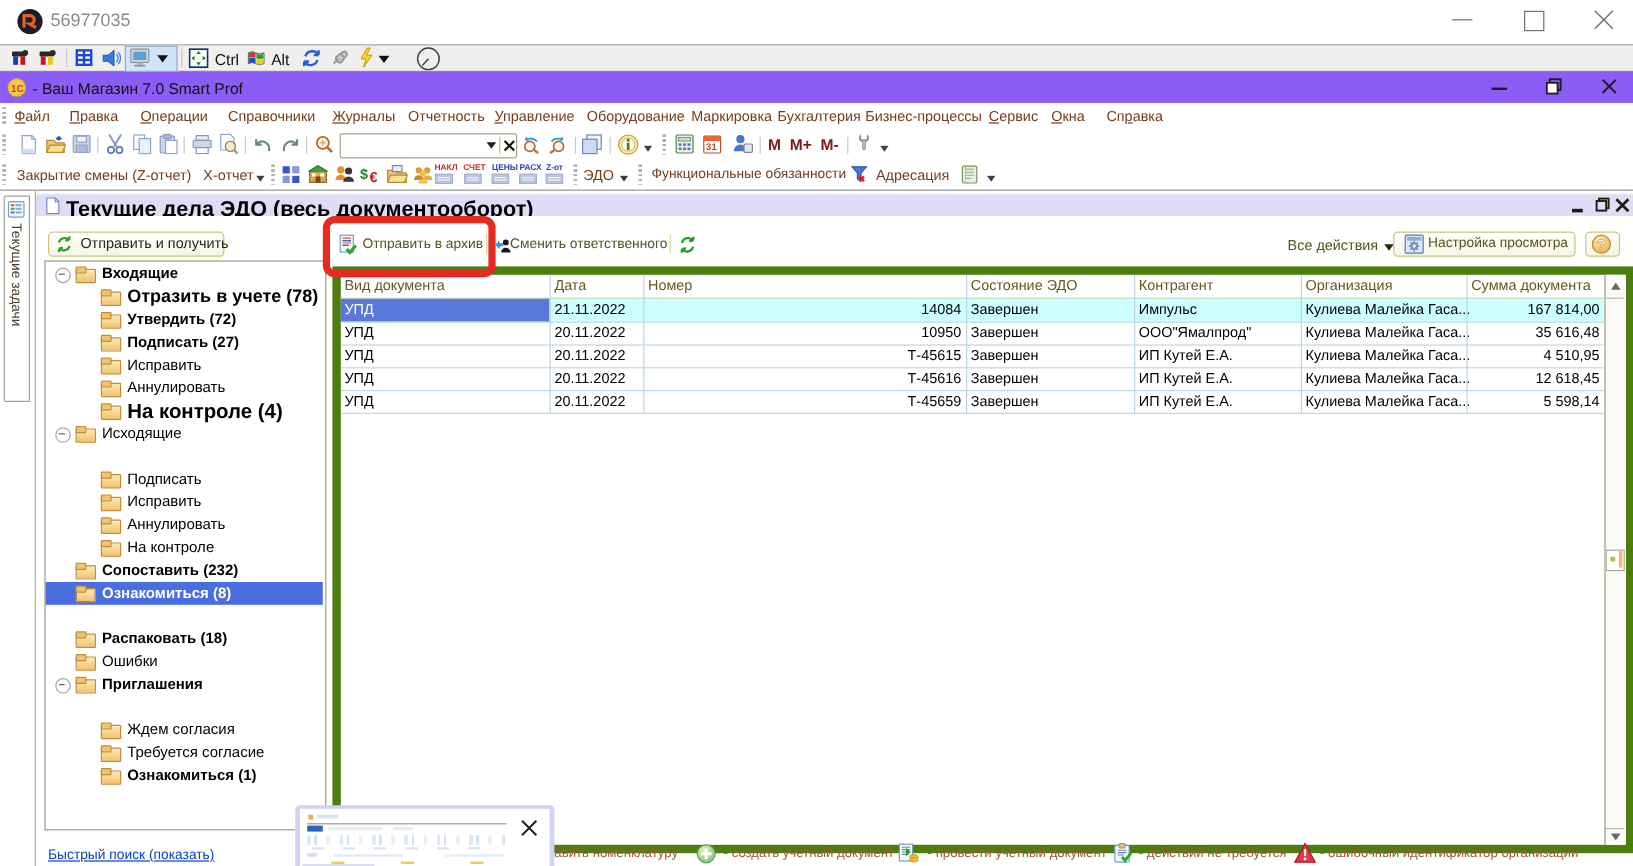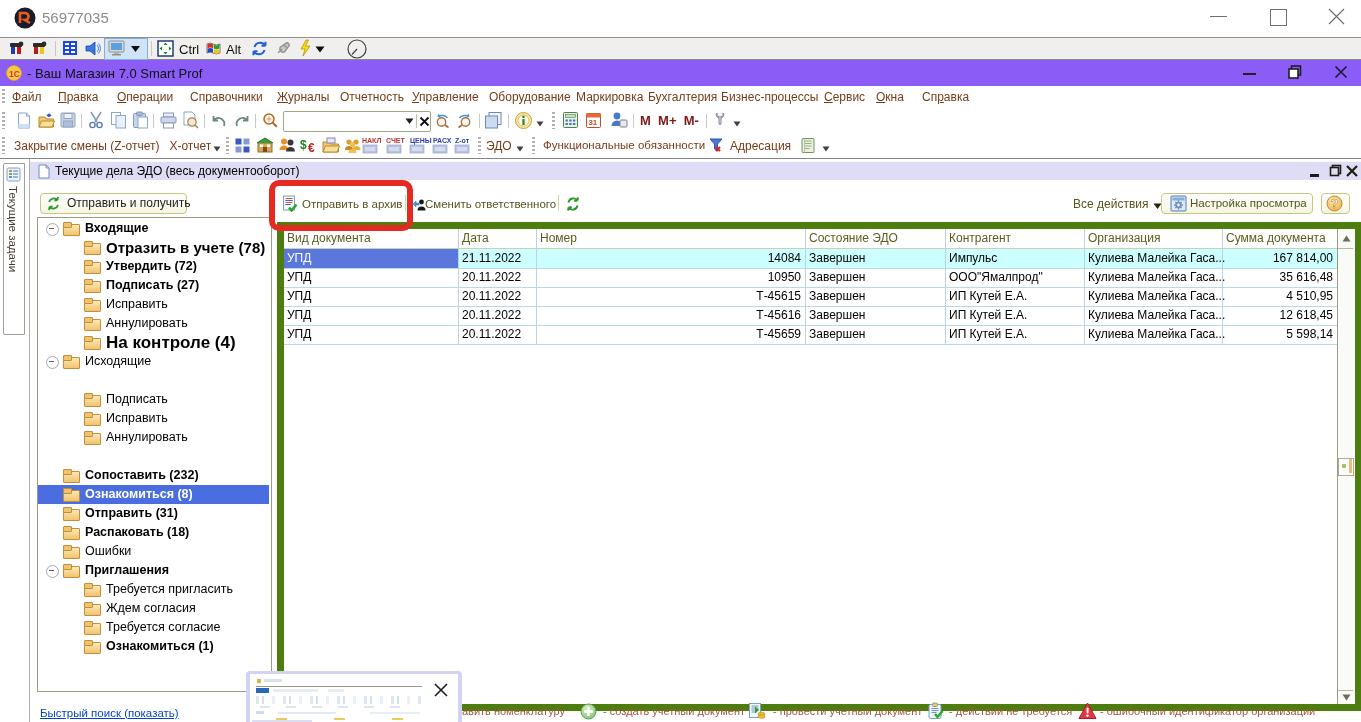--- a/index.html
+++ b/index.html
@@ -368,21 +368,21 @@
     </svg>
     <div class="a" style="left:3px;top:22px;writing-mode:vertical-rl;font-size:11.5px;color:#4a3a28">Текущие задачи</div>
   </div>
   <div class="a" style="left:29px;top:0px;width:1px;height:563px;background:#b0b0a8"></div>
 
   <div class="a" style="left:30px;top:2px;width:1331px;height:19px;background:#dfddf6;border-top:1px solid #f8f8ff">
     <svg class="a" style="left:7px;top:2px" width="14" height="15" viewBox="0 0 14 15">
       <path d="M2 1 h7 l3 3 v10 h-10 z" fill="#fff" stroke="#7090b8"></path>
       <path d="M9 1 v3 h3" fill="none" stroke="#7090b8"></path>
     </svg>
-    <div class="a" style="left:25px;top:2px;font-weight:normal;font-size:12px">Текущие дела ЭДО (весь документооборот)</div>
+    <div class="a" style="left:25px;top:2px;font-weight:bold;font-size:18px">Текущие дела ЭДО (весь документооборот)</div>
     <div class="a" style="left:1280px;top:12px;width:9px;height:3px;background:#1c1c10"></div>
     <svg class="a" style="left:1299px;top:2px" width="13" height="13" viewBox="0 0 13 13">
       <rect x="3.5" y="1.5" width="8" height="8" fill="none" stroke="#1c1c10" stroke-width="1.6"></rect>
       <rect x="1.5" y="3.5" width="8" height="8" fill="#dfddf6" stroke="#1c1c10" stroke-width="1.6"></rect>
     </svg>
     <svg class="a" style="left:1315px;top:2px" width="14" height="14" viewBox="0 0 14 14">
       <path d="M2 2 L12 12 M12 2 L2 12" stroke="#1c1c10" stroke-width="2.2"></path>
     </svg>
   </div>
 
@@ -520,40 +520,40 @@
           </div>
           <span class="a" style="left:68px;font-size:12.5px">Исправить</span>
         </div>
     <div class="tr a" style="top:210px;left:0;width:231px;">
           <div class="fold" style="left:46px;top:3px">
             <div class="fb"></div>
             <div class="ft"></div>
           </div>
           <span class="a" style="left:68px;font-size:12.5px">Аннулировать</span>
         </div>
+    <div class="tr a" style="top:229px;left:0;width:231px;">
+          <div class="fold" style="left:46px;top:3px">
+            <div class="fb"></div>
+            <div class="ft"></div>
+          </div>
+          <span class="a" style="left:68px;font-size:12.5px">На контроле</span>
+        </div>
     <div class="tr a" style="top:248px;left:0;width:231px;">
           <div class="fold" style="left:25px;top:3px">
             <div class="fb"></div>
             <div class="ft"></div>
           </div>
           <span class="a" style="left:47px;font-weight:bold;font-size:12.5px">Сопоставить (232)</span>
         </div>
     <div class="tr a" style="top:267px;left:0;width:231px;background:#4a6ee0;">
           <div class="fold" style="left:25px;top:3px">
             <div class="fb"></div>
             <div class="ft"></div>
           </div>
           <span class="a" style="left:47px;font-weight:bold;color:#fff;font-size:12.5px">Ознакомиться (8)</span>
-        </div>
-    <div class="tr a" style="top:286px;left:0;width:231px;">
-          <div class="fold" style="left:25px;top:3px">
-            <div class="fb"></div>
-            <div class="ft"></div>
-          </div>
-          <span class="a" style="left:47px;font-weight:bold;font-size:12.5px">Отправить (31)</span>
         </div>
     <div class="tr a" style="top:305px;left:0;width:231px;">
           <div class="fold" style="left:25px;top:3px">
             <div class="fb"></div>
             <div class="ft"></div>
           </div>
           <span class="a" style="left:47px;font-weight:bold;font-size:12.5px">Распаковать (18)</span>
         </div>
     <div class="tr a" style="top:324px;left:0;width:231px;">
           <div class="fold" style="left:25px;top:3px">
@@ -562,27 +562,20 @@
           </div>
           <span class="a" style="left:47px;font-size:12.5px">Ошибки</span>
         </div>
     <div class="tr a" style="top:343px;left:0;width:231px;">
           <div class="exp" style="left:8px;top:4px"></div>
           <div class="fold" style="left:25px;top:3px">
             <div class="fb"></div>
             <div class="ft"></div>
           </div>
           <span class="a" style="left:47px;font-weight:bold;font-size:12.5px">Приглашения</span>
-        </div>
-    <div class="tr a" style="top:362px;left:0;width:231px;">
-          <div class="fold" style="left:46px;top:3px">
-            <div class="fb"></div>
-            <div class="ft"></div>
-          </div>
-          <span class="a" style="left:68px;font-size:12.5px">Требуется пригласить</span>
         </div>
     <div class="tr a" style="top:381px;left:0;width:231px;">
           <div class="fold" style="left:46px;top:3px">
             <div class="fb"></div>
             <div class="ft"></div>
           </div>
           <span class="a" style="left:68px;font-size:12.5px">Ждем согласия</span>
         </div>
     <div class="tr a" style="top:400px;left:0;width:231px;">
           <div class="fold" style="left:46px;top:3px">

